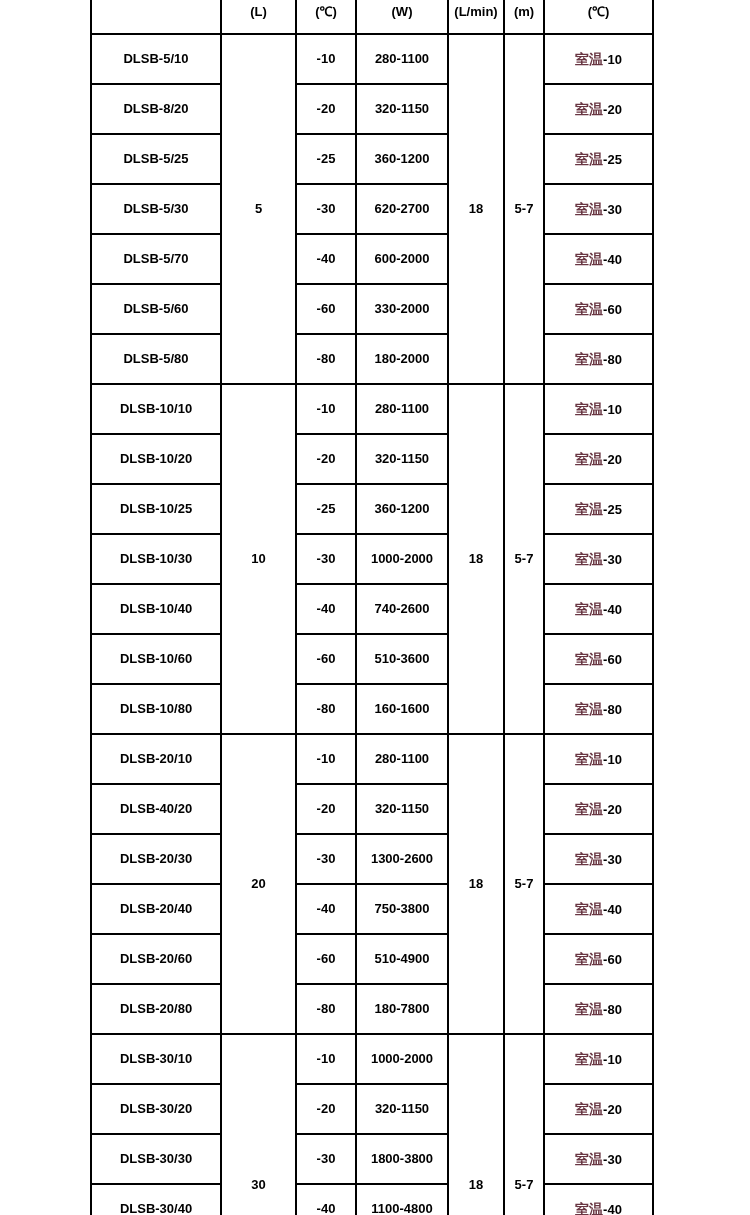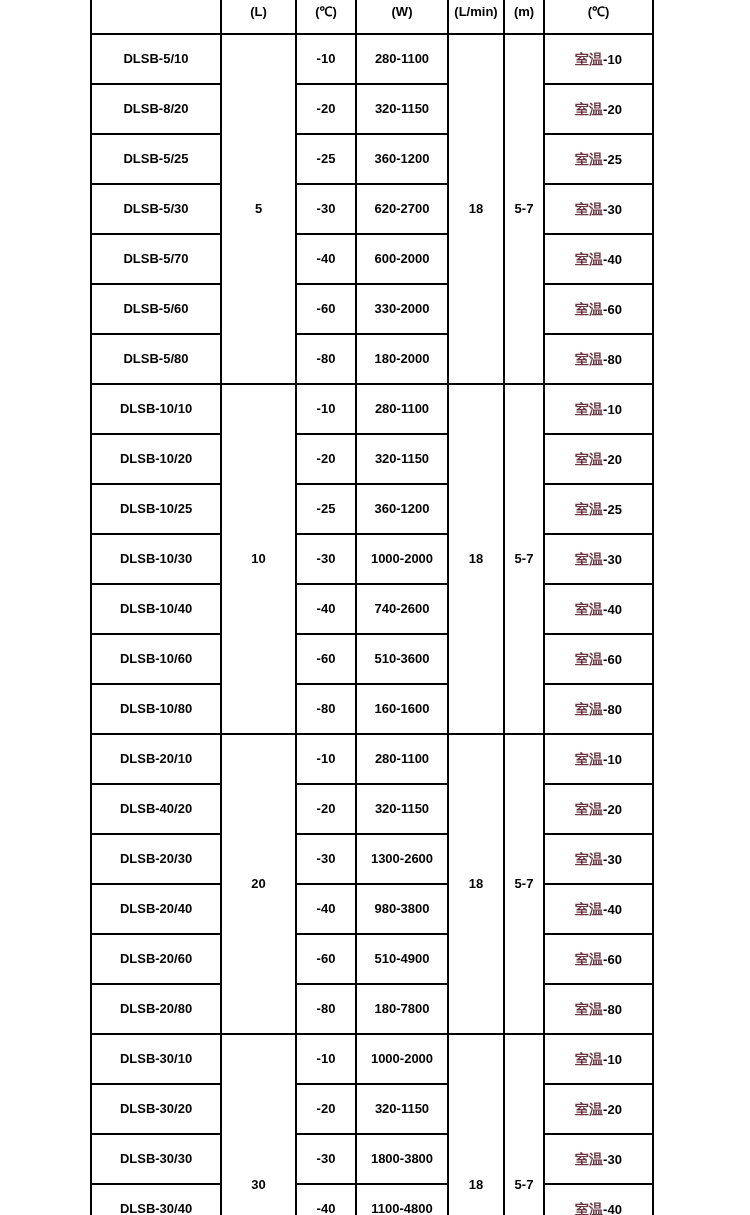--- a/index.html
+++ b/index.html
@@ -182,21 +182,21 @@
         </tr>
         <tr>
           <td>DLSB-20/30</td>
           <td>-30</td>
           <td>1300-2600</td>
           <td class="range-cell"><span class="cjk">室温</span><span>-30</span></td>
         </tr>
         <tr>
           <td>DLSB-20/40</td>
           <td>-40</td>
-          <td>980-3800</td>
+          <td>750-3800</td>
           <td class="range-cell"><span class="cjk">室温</span><span>-40</span></td>
         </tr>
         <tr>
           <td>DLSB-20/60</td>
           <td>-60</td>
           <td>510-4900</td>
           <td class="range-cell"><span class="cjk">室温</span><span>-60</span></td>
         </tr>
         <tr>
           <td>DLSB-20/80</td>

